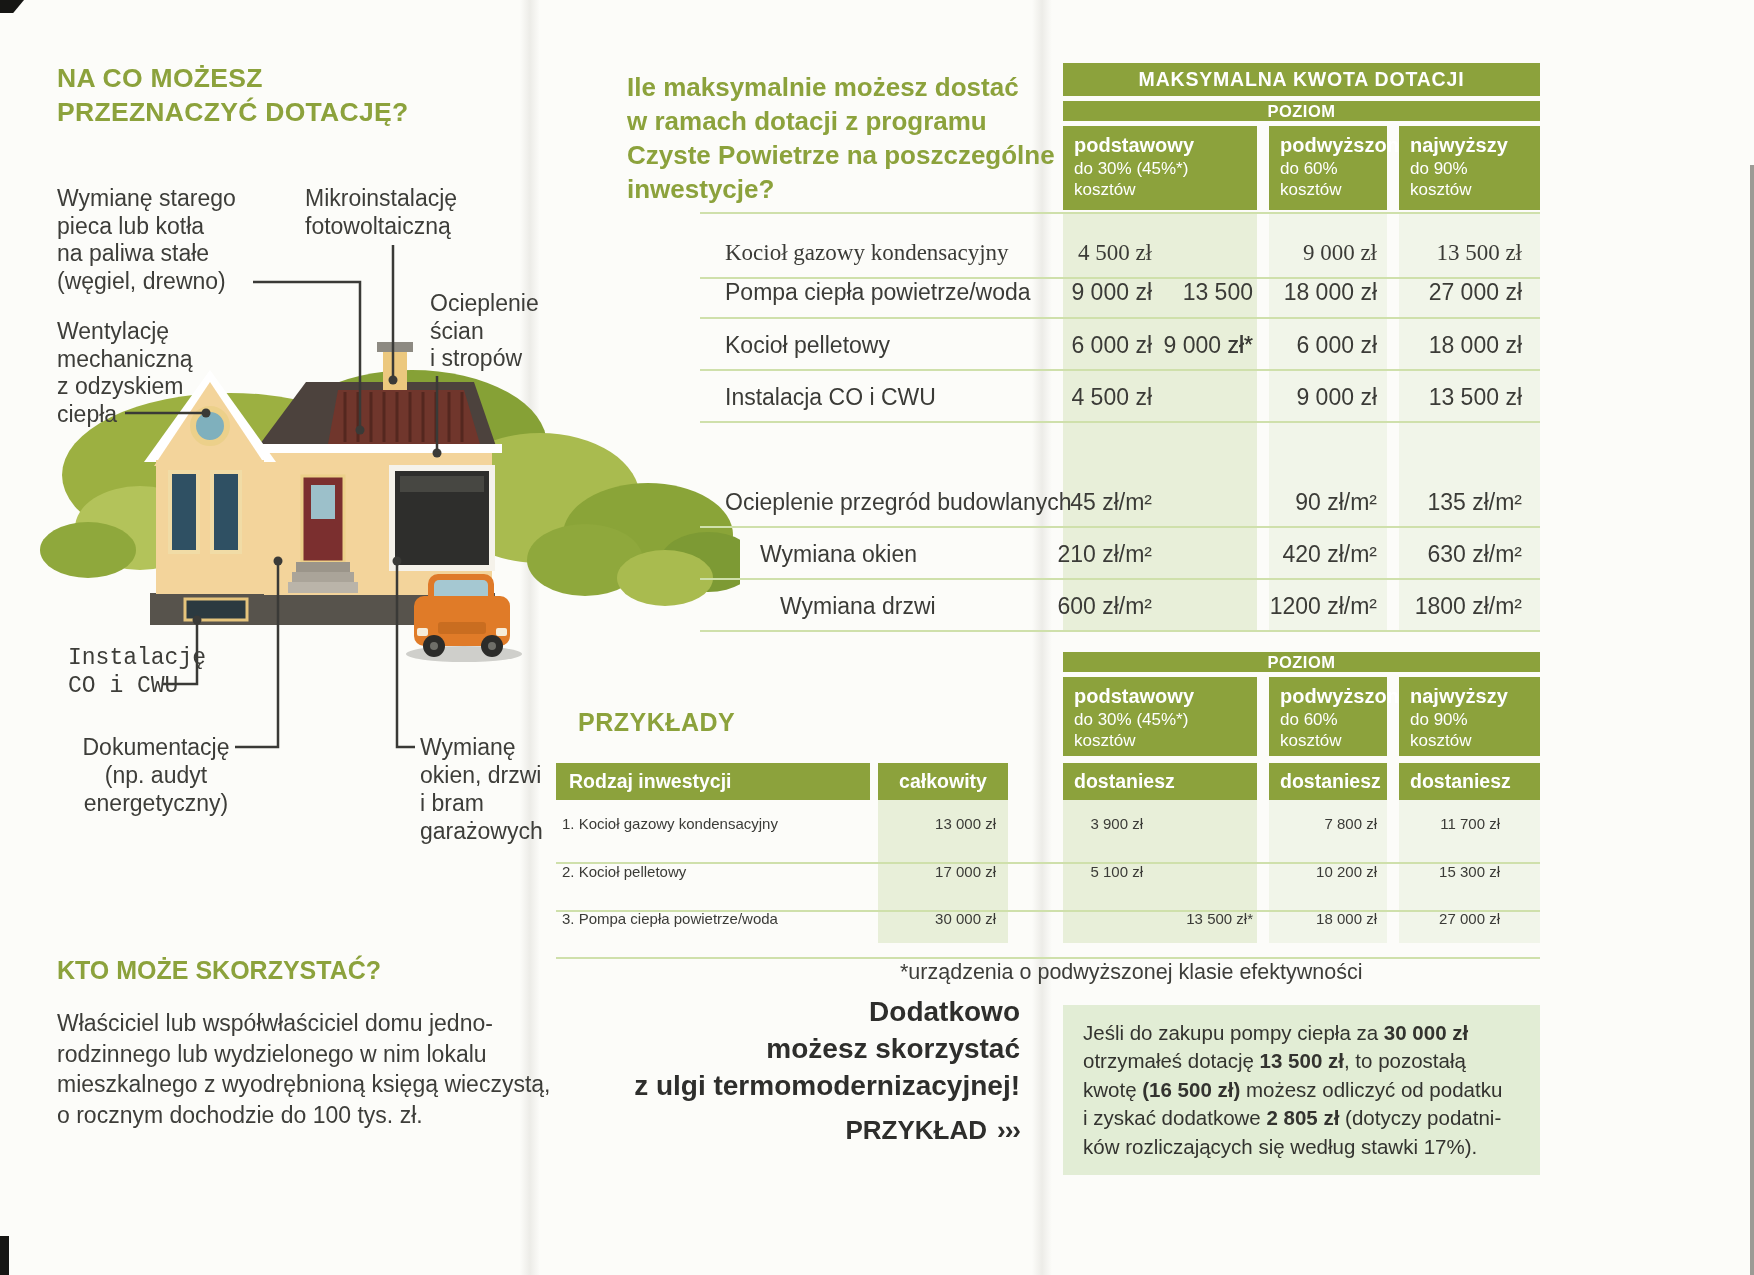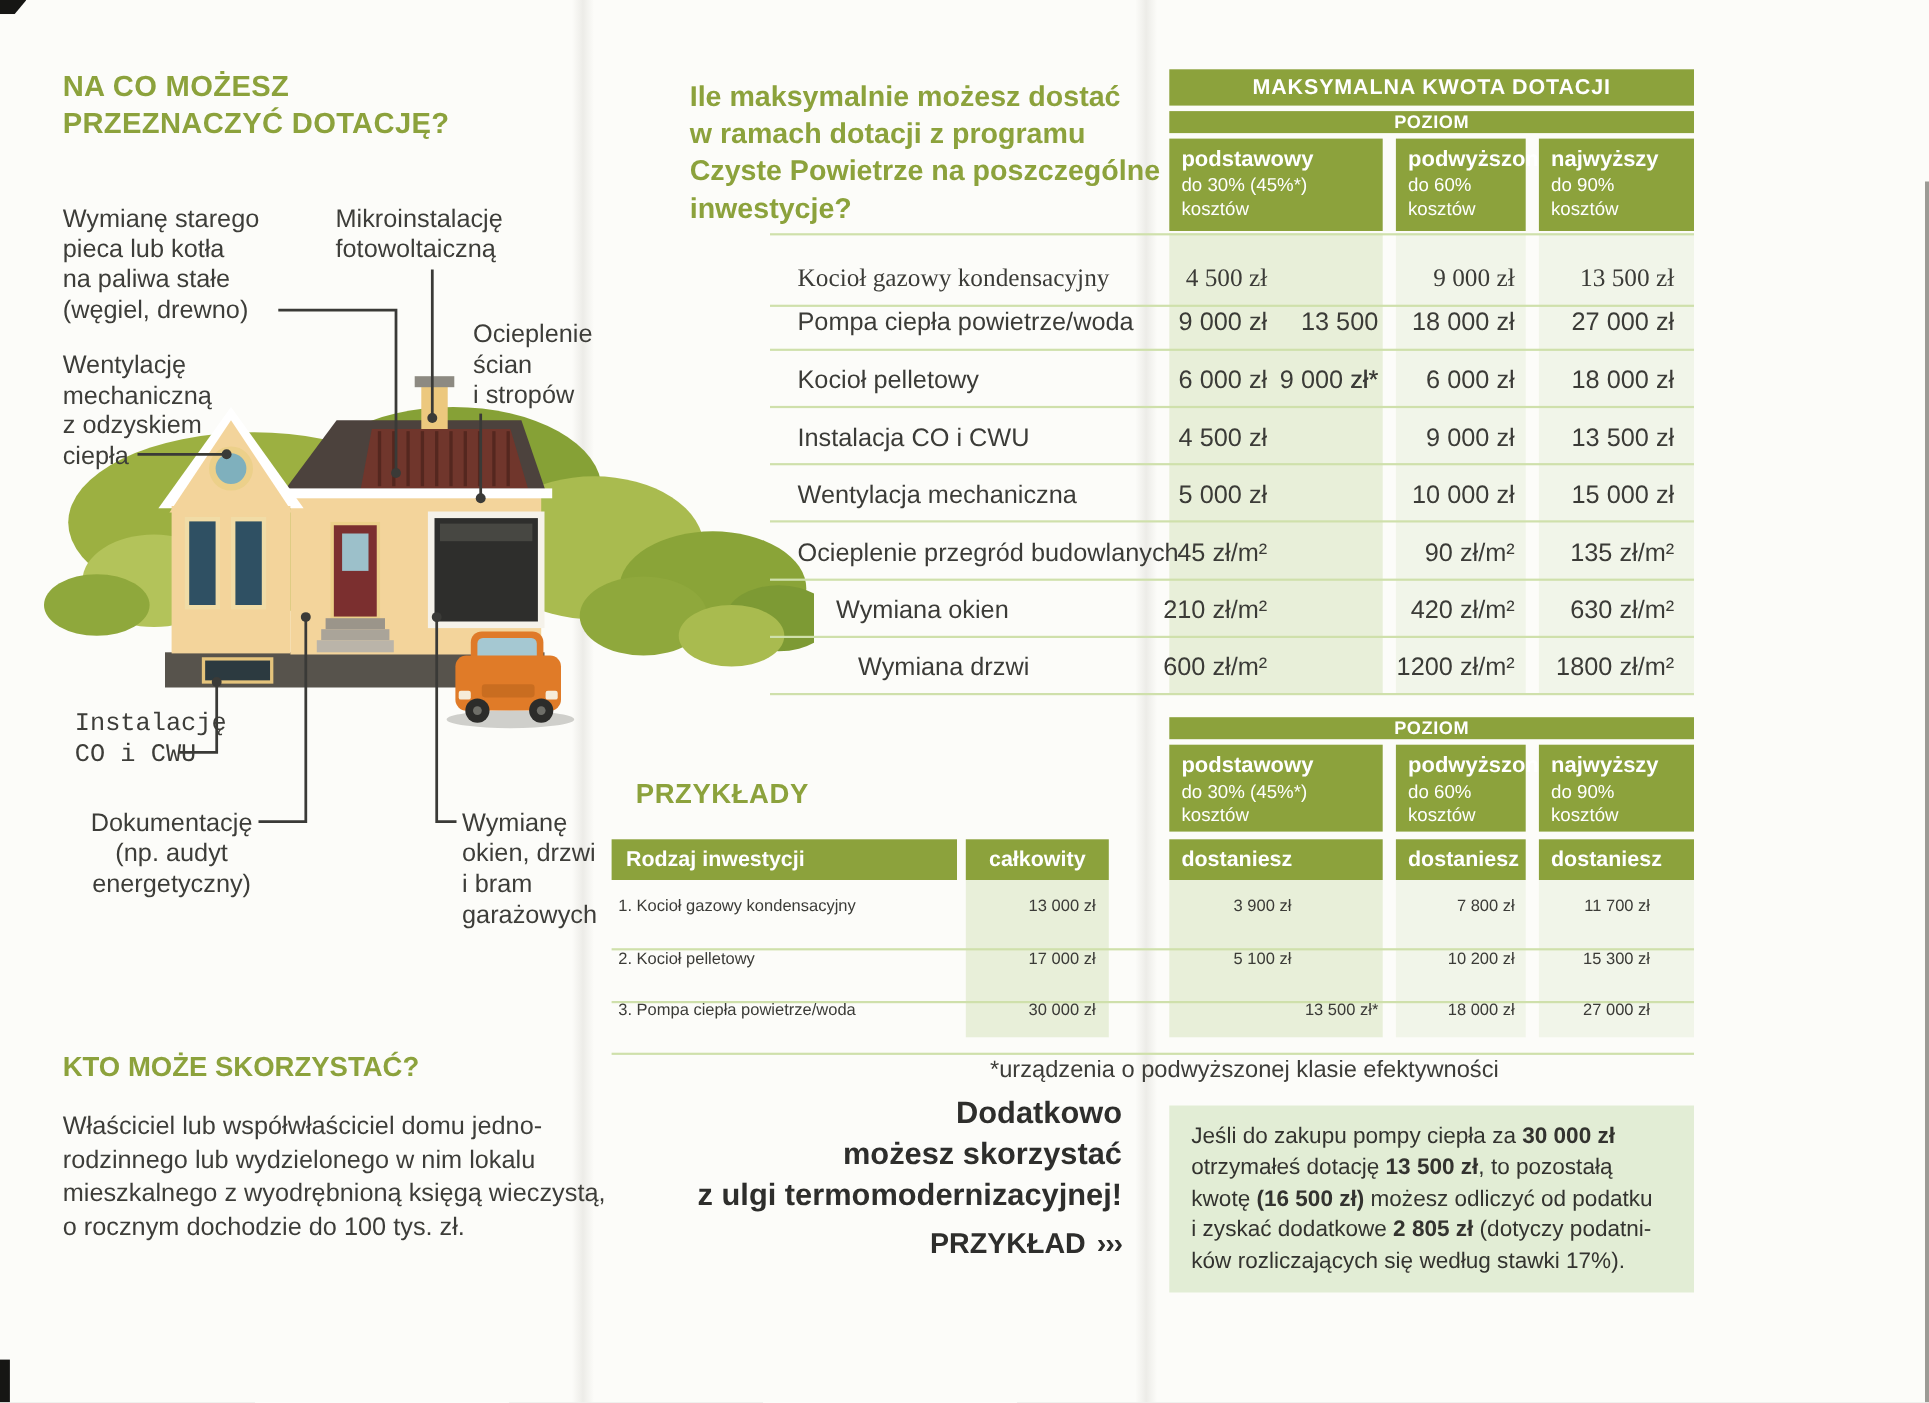--- a/index.html
+++ b/index.html
@@ -51,21 +51,21 @@
   .t1row{position:absolute;left:0;width:840px;height:52.3px;line-height:52.3px;border-bottom:2px solid #cfe0ab;box-sizing:border-box;font-size:23px;}
   .t1row .rl{position:absolute;left:25px;}
   .t1row.ind1 .rl{left:60px;} .t1row.ind2 .rl{left:80px;}
   .rv{position:absolute;text-align:right;}
   .t1row .v1{left:270px;width:182px;} .t1row .v2{left:456px;width:97px;}
   .t1row .c2{left:560px;width:117px;} .t1row .c3{left:690px;width:132px;}
   
   .exrows{left:556px;top:800px;width:984px;height:143px;}
   .exrow{position:absolute;left:0;width:984px;height:64px;line-height:47.6px;border-bottom:2px solid #cfe0ab;box-sizing:border-box;font-size:15px;}
   .exrow .rl{position:absolute;left:6px;}
-  .exrow .vc{left:300px;width:140px;} .exrow .v1{left:472px;width:146px;} .exrow .v2{left:600px;width:97px;}
+  .exrow .vc{left:300px;width:140px;} .exrow .v1{left:441px;width:146px;} .exrow .v2{left:600px;width:97px;}
   .exrow .c2{left:704px;width:117px;} .exrow .c3{left:826px;width:118px;}
   
   .footnote{left:900px;top:960px;width:600px;font-size:21.5px;color:#3d3d39;}
   .extra{left:560px;top:993px;width:460px;text-align:right;font-size:28px;line-height:37px;font-weight:bold;color:#2e2e2c;}
   .cta{left:720px;top:1115px;width:300px;text-align:right;font-size:26px;font-weight:bold;color:#2e2e2c;}
   .cta .arrows{letter-spacing:-1px;margin-left:10px;}
   .notebox{left:1063px;top:1005px;width:477px;height:170px;background:#e2edd5;box-sizing:border-box;
            padding:14px 20px;font-size:20.5px;line-height:28.4px;color:#33332f;}
   
   .crease{top:0;width:30px;height:1275px;background:linear-gradient(90deg,rgba(0,0,0,0),rgba(100,95,80,0.10),rgba(255,255,255,0),rgba(0,0,0,0));}
@@ -248,27 +248,20 @@
       <span class="rv c2">6 000 zł</span>
       <span class="rv c3">18 000 zł</span>
     </div>
     <div class="t1row" style="top:156.9px;">
       <span class="rl">Instalacja CO i CWU</span>
       <span class="rv v1">4 500 zł</span>
       <span class="rv v2"></span>
       <span class="rv c2">9 000 zł</span>
       <span class="rv c3">13 500 zł</span>
     </div>
-    <div class="t1row" style="top:209.2px;">
-      <span class="rl">Wentylacja mechaniczna</span>
-      <span class="rv v1">5 000 zł</span>
-      <span class="rv v2"></span>
-      <span class="rv c2">10 000 zł</span>
-      <span class="rv c3">15 000 zł</span>
-    </div>
     <div class="t1row" style="top:261.5px;">
       <span class="rl">Ocieplenie przegród budowlanych</span>
       <span class="rv v1">45 zł/m²</span>
       <span class="rv v2"></span>
       <span class="rv c2">90 zł/m²</span>
       <span class="rv c3">135 zł/m²</span>
     </div>
     <div class="t1row ind1" style="top:313.8px;">
       <span class="rl">Wymiana okien</span>
       <span class="rv v1">210 zł/m²</span>

